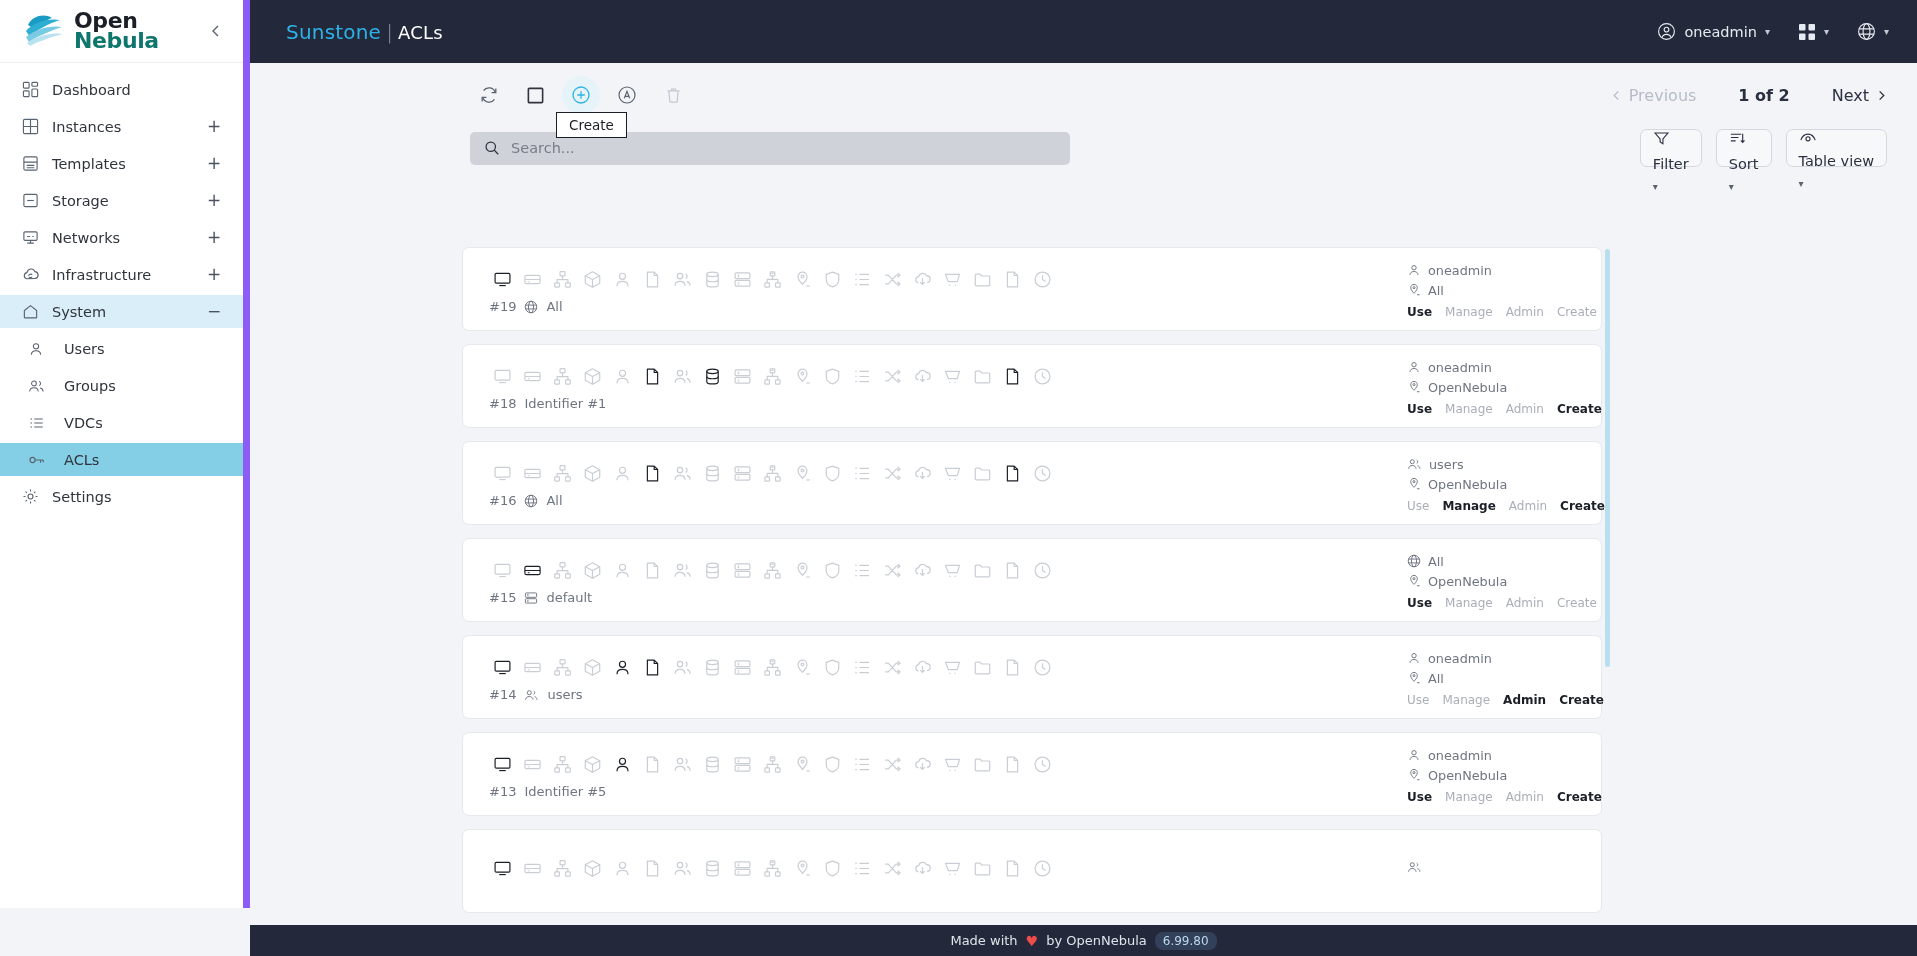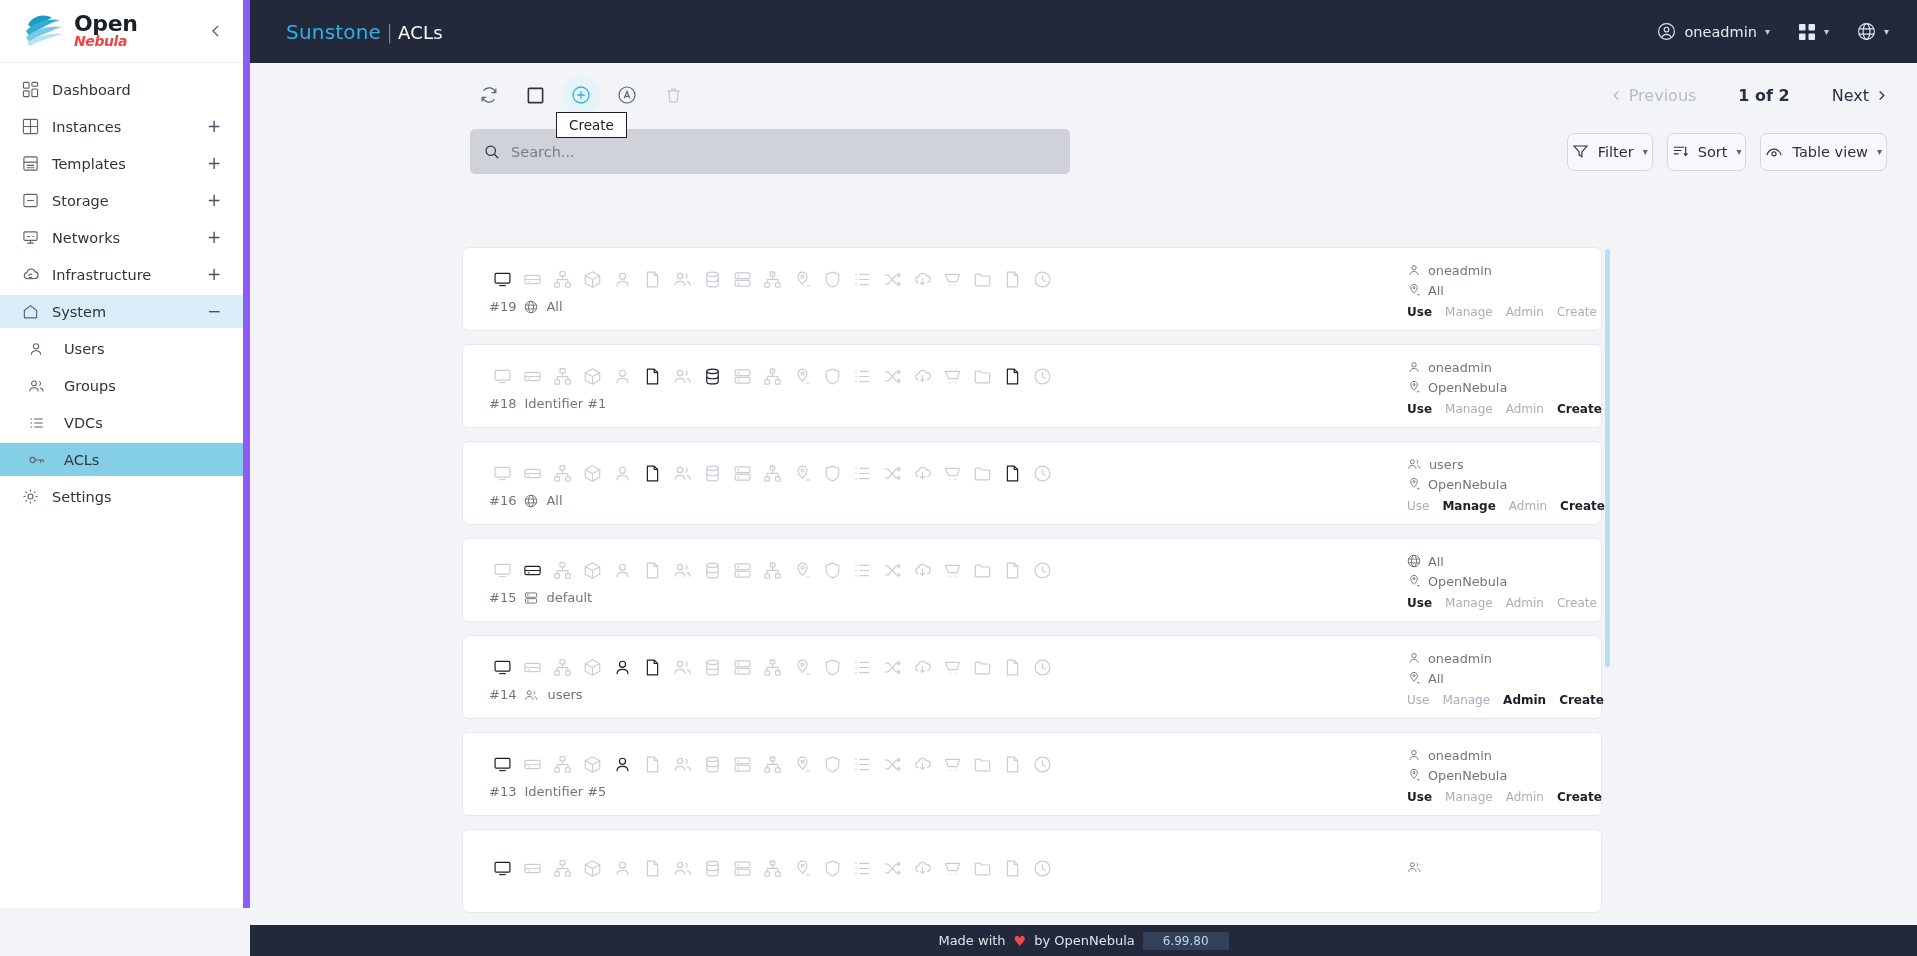--- a/index.html
+++ b/index.html
@@ -18,21 +18,21 @@
     border-right: 7px solid #8b5cf6;
   }
   .sidebar-top {
     height: 63px; display: flex; align-items: center;
     padding: 0 14px 0 22px; border-bottom: 1px solid #eceef1;
   }
   .logo { display: flex; align-items: center; gap: 6px; flex: 1; }
   .logo-mark { width: 46px; height: 40px; flex: 0 0 46px; }
   .logo-text { line-height: 0.92; }
   .logo-open { font-size: 22px; font-weight: 700; color: #1b1f27; letter-spacing: -0.4px; display:block;}
-  .logo-neb  { font-size: 14px; font-weight: 700; color: #ef4444; letter-spacing: -0.4px; display:block;font-style:italic;}
+  .logo-neb  { font-size: 22px; font-weight: 700; color: #0f766e; letter-spacing: -0.4px; display:block;}
   .collapse-btn {
     width: 26px; height: 26px; display: flex; align-items: center; justify-content: center;
     color: #5a6270; cursor: pointer;
   }
   .nav { padding-top: 10px; flex: 1; overflow: hidden; }
   .nav-item {
     display: flex; align-items: center; height: 33px; padding: 0 22px 0 22px;
     font-size: 14.5px; color: #2f343d; cursor: pointer; position: relative;
   }
   .nav-item .ico { width: 30px; flex: 0 0 30px; display:flex; align-items:center; color:#5a6370;}
@@ -75,30 +75,30 @@
     border: 1px solid #1b1f27; color: #1b1f27; font-size: 13.5px;
     padding: 4px 12px; white-space: nowrap; z-index: 40;
   }
   .pager { margin-left: auto; display: flex; align-items: center; gap: 42px; font-size: 16px; }
   .pg-prev { color: #b6bcc7; display: flex; align-items: center; gap: 7px; cursor: default; }
   .pg-count { color: #2a3040; font-weight: 600; }
   .pg-next { color: #2a3040; display: flex; align-items: center; gap: 7px; cursor: pointer; font-weight: 500;}
 
   .filters-row { display: flex; align-items: center; padding: 14px 30px 0 30px; }
   .search-box {
-    width: 600px; height: 45px; background: #cfd2d8; border-radius: 5px;
+    width: 600px; height: 33px; background: #cfd2d8; border-radius: 5px;
     display: flex; align-items: center; padding: 0 14px; gap: 11px; margin-left: 190px;
     cursor: text;
   }
   .search-ph { color: #777d88; font-size: 14.5px; }
   .filter-btns { margin-left: auto; display: flex; gap: 14px; }
   .fbtn {
     height: 38px; border: 1px solid #d3d7de; border-radius: 7px; background: #f7f8fa;
-    display: flex; align-items: center; gap: 9px; padding: 0 4px; font-size: 14.5px;
-    color: #2a3040; cursor: pointer;
+    display: flex; gap: 9px; padding: 0 12px; font-size: 14.5px;
+    color: #2a3040; cursor: pointer; flex-direction: column;
   }
   .fbtn .fchev { font-size: 10px; color: #5a6370; }
 
   .cards-scroll {
     position: absolute; left: 0; right: 0; top: 160px; bottom: 31px;
     overflow: hidden; padding: 24px 30px 0 30px;
   }
   .cards-inner { width: 1140px; margin-left: 182px; position: relative; }
   .card {
     background: #ffffff; border: 1px solid #e5e8ed; border-radius: 7px;
@@ -129,21 +129,21 @@
     background: #b8dff0; border-radius: 3px;
   }
 
   
   .footer {
     height: 31px; background: #23283a; display: flex; align-items: center;
     justify-content: center; gap: 8px; color: #dfe3ea; font-size: 13px;
     flex: 0 0 31px; position: absolute; left: 0; right: 0; bottom: 0;
   }
   .heart { color: #ee4b4b; font-size: 14px; }
-  .ver { background: #33405a; color: #bcd8ea; border-radius: 0; padding: 2px 20px; font-size: 12px;}
+  .ver { background: #33405a; color: #bcd8ea; border-radius: 8px; padding: 2px 8px; font-size: 12px;}
   svg { display: block; }
 </style>
 </head>
 <body>
 
 <div class="app">
 
   <aside class="sidebar">
     <div class="sidebar-top">
       <div class="logo">

